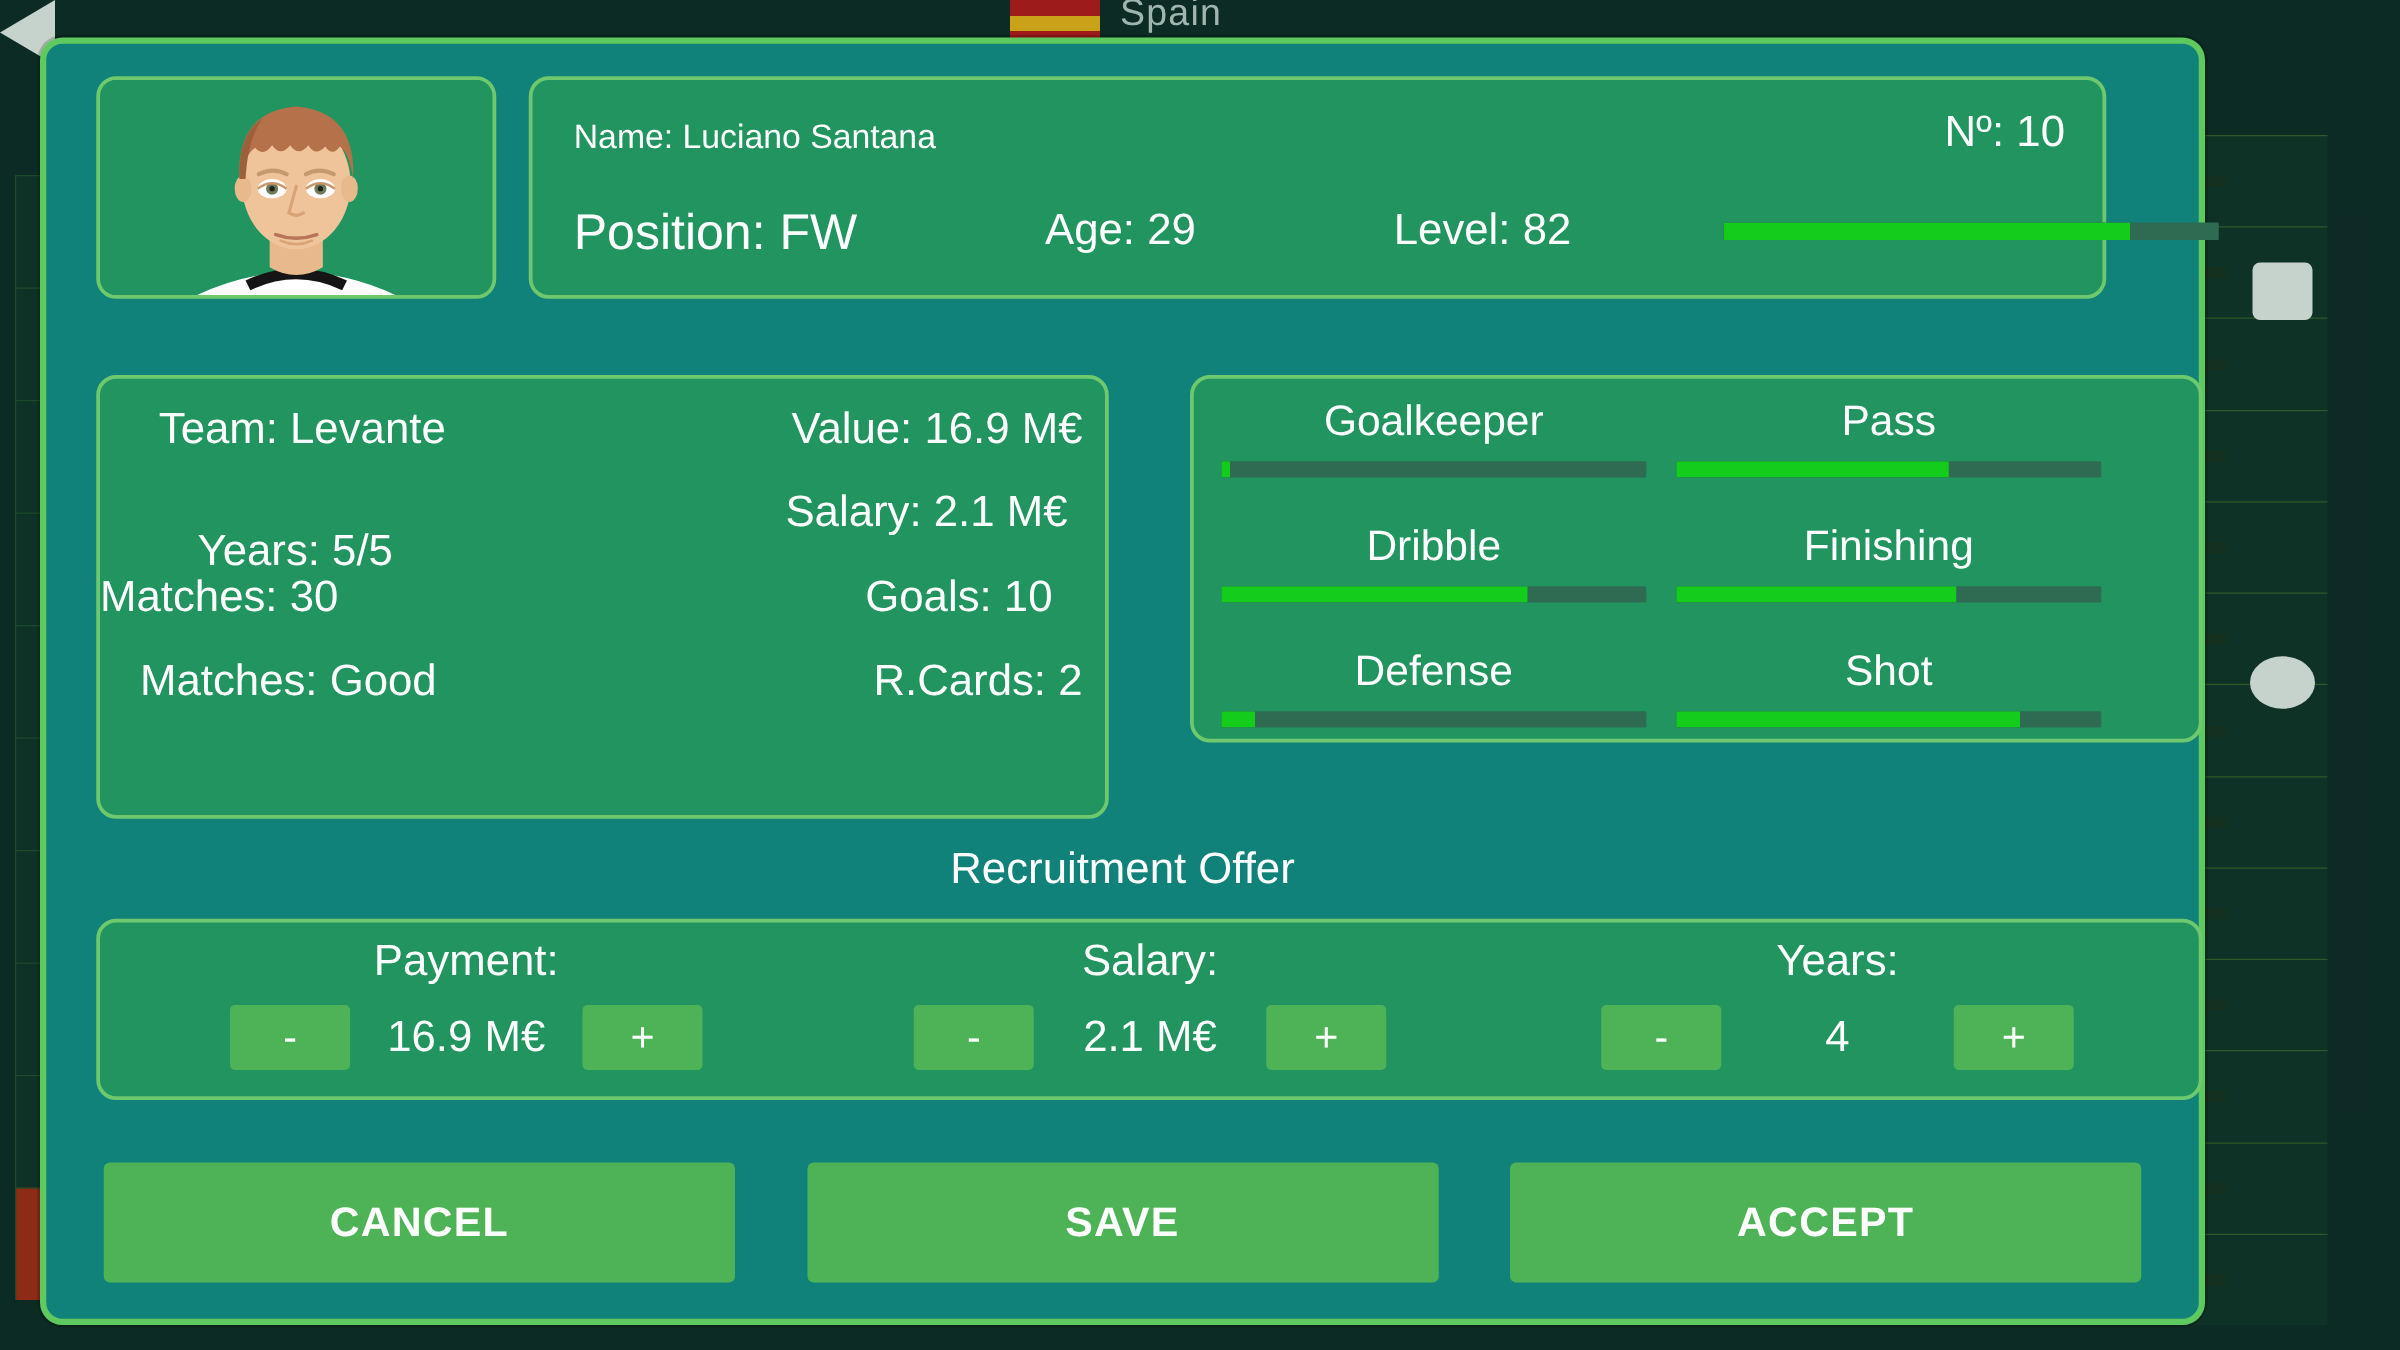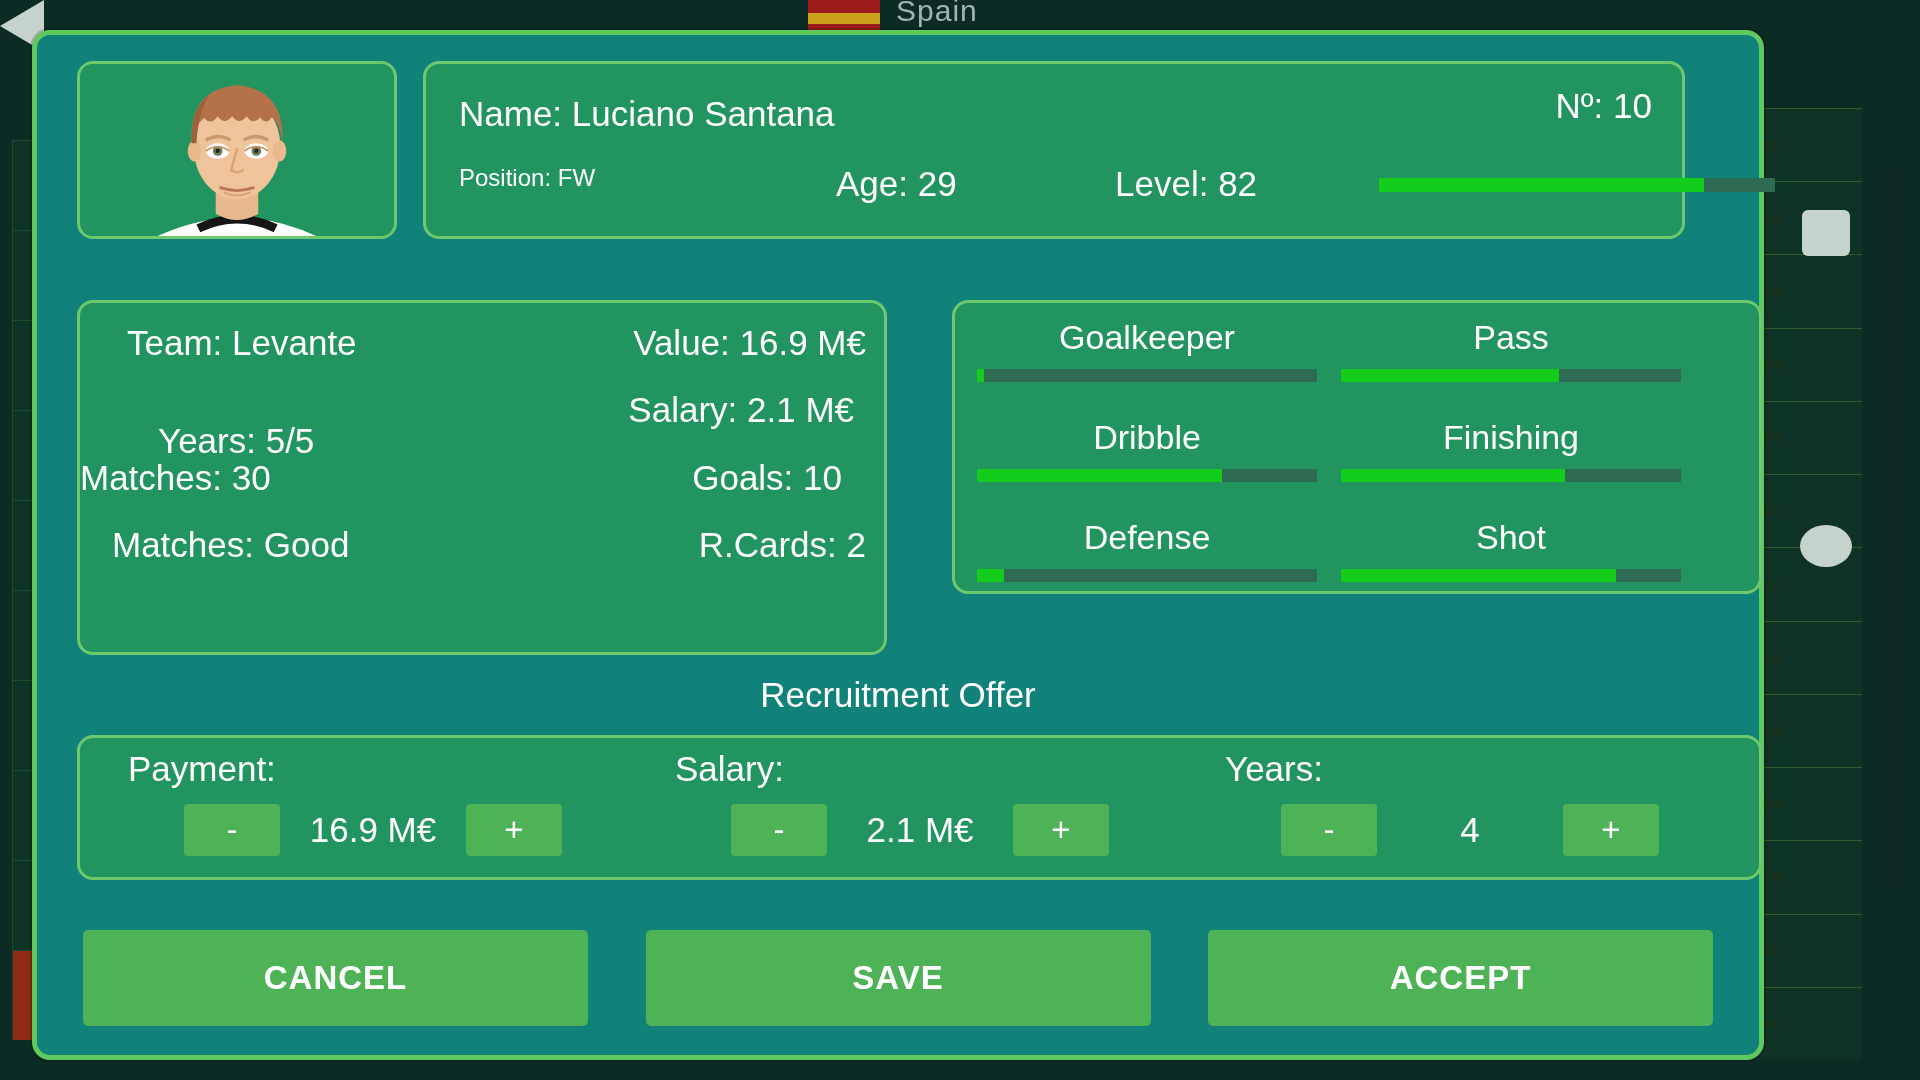--- a/index.html
+++ b/index.html
@@ -89,24 +89,24 @@
     position:absolute;
   }
 
   
   #avatar-panel { left:40px; top:26px; width:320px; height:178px; overflow:hidden; }
   #avatar-svg { display:block; width:100%; height:100%; }
 
   
   #identity-panel { left:386px; top:26px; width:1262px; height:178px; }
   #id-row1 { position:absolute; left:33px; top:22px; right:30px; height:54px; }
-  #id-name { font-size:35px; color:#fff; position:absolute; left:0; top:8px; white-space:nowrap; }
+  #id-name { font-size:27px; color:#fff; position:absolute; left:0; top:8px; white-space:nowrap; }
   #id-number { font-size:35px; color:#fff; position:absolute; right:0; top:0; white-space:nowrap; }
   #id-row2 { position:absolute; left:33px; top:100px; right:30px; height:48px; }
-  #id-position { font-size:24px; color:#fff; position:absolute; left:0; top:0; white-space:nowrap; }
+  #id-position { font-size:40px; color:#fff; position:absolute; left:0; top:0; white-space:nowrap; }
   #id-age { font-size:35px; color:#fff; position:absolute; left:377px; top:0; white-space:nowrap; }
   #id-level { font-size:35px; color:#fff; position:absolute; left:656px; top:0; white-space:nowrap; }
   #id-level-bar {
     position:absolute; left:920px; top:14px; width:396px; height:14px;
     background:#2f6b52; border-radius:1px; overflow:hidden;
   }
   #id-level-fill { height:100%; background:#13cc1b; }
 
   
   #info-panel { left:40px; top:265px; width:810px; height:355px; }
@@ -129,21 +129,21 @@
   
   #offer-title {
     position:absolute; left:0; right:0; top:640px;
     text-align:center; color:#fff; font-size:35px;
   }
 
   
   #offer-panel { left:40px; top:700px; width:1685px; height:145px; }
   .stepper-group { position:absolute; top:0; width:490px; height:100%; }
   .stepper-label {
-    color:#fff; font-size:35px; text-align:left; line-height:62px; white-space:nowrap;
+    color:#fff; font-size:35px; text-align:center; line-height:62px; white-space:nowrap;
   }
   .stepper-row {
     display:flex; align-items:center; justify-content:center; gap:0; height:60px;
   }
   .step-btn {
     width:96px; height:52px; background:#4eb356; border:none; border-radius:4px;
     color:#fff; font-size:33px; line-height:52px; text-align:center; cursor:pointer;
     font-family:"Liberation Sans", sans-serif;
   }
   .step-value {

